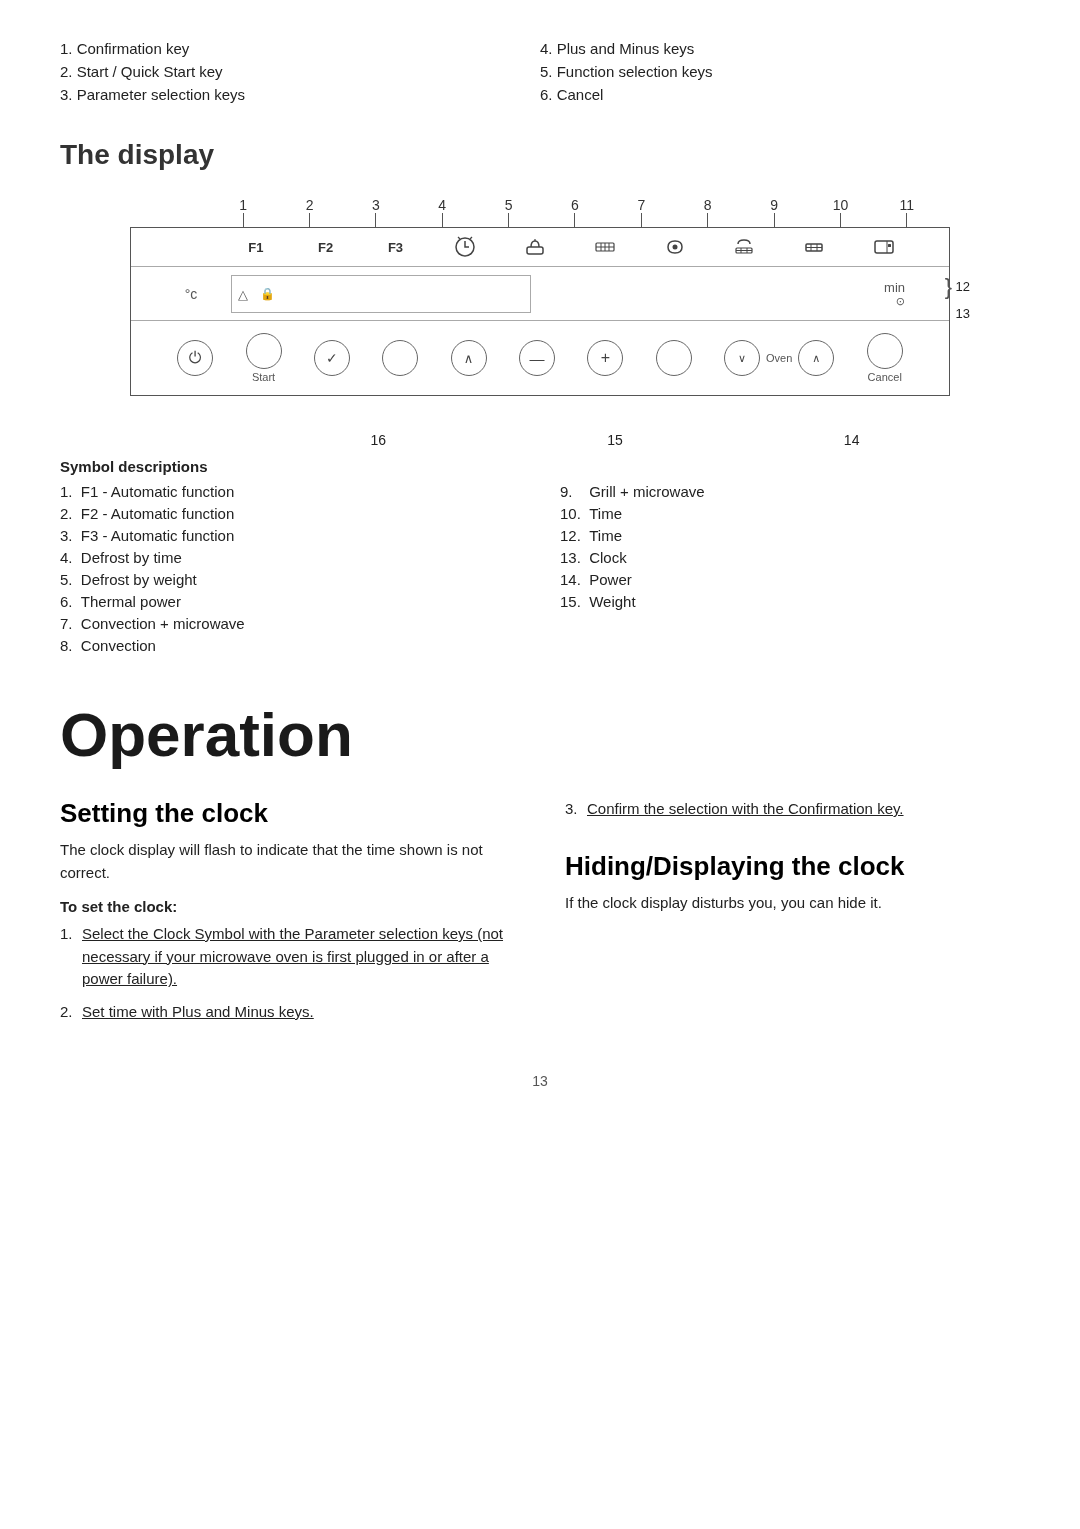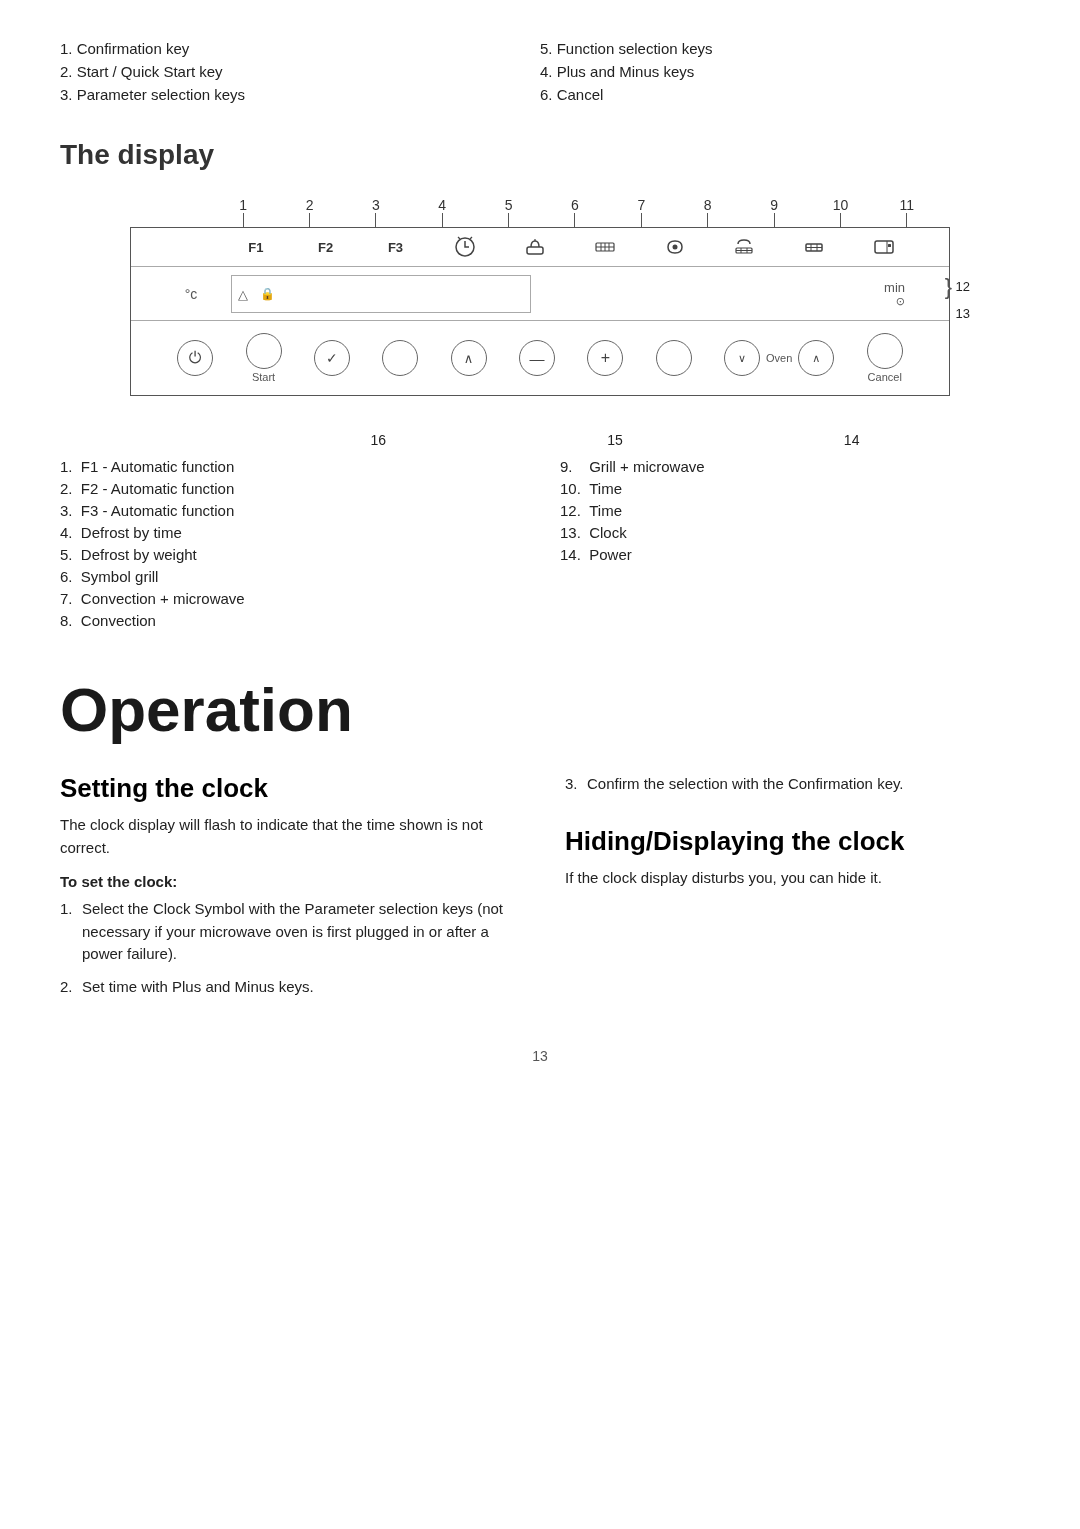--- a/index.html
+++ b/index.html
@@ -235,20 +235,21 @@
 
     .sub-subtitle {
       font-weight: bold;
       font-size: 15px;
       margin-bottom: 8px;
     }
 
     .steps-list {
       list-style: none;
       padding: 0;
+      text-decoration: underline;
     }
     .steps-list li {
       font-size: 15px;
       line-height: 1.5;
       margin-bottom: 10px;
       padding-left: 22px;
       position: relative;
     }
     .steps-list li::before {
       content: attr(data-step) ".";
@@ -269,22 +270,22 @@
 <div class="top-lists">
   <div class="top-list-col">
     <ol>
       <li data-num="1">Confirmation key</li>
       <li data-num="2">Start / Quick Start key</li>
       <li data-num="3">Parameter selection keys</li>
     </ol>
   </div>
   <div class="top-list-col">
     <ol>
+      <li data-num="4">Plus and Minus keys</li>
       <li data-num="5">Function selection keys</li>
-      <li data-num="4">Plus and Minus keys</li>
       <li data-num="6">Cancel</li>
     </ol>
   </div>
 </div>
 
 <div class="section-title">The display</div>
 
 <div class="diagram-wrapper">
 
   <div class="num-labels">
@@ -462,40 +463,42 @@
 
 </div>
 
 <div class="diagram-bottom-nums">
   <span>16</span>
   <span>15</span>
   <span>14</span>
 </div>
 
 <div class="symbol-section">
+  <div class="symbol-title">Symbol descriptions</div>
   <div class="symbol-cols">
     <div class="symbol-col">
       <ol>
         <li><span>1</span>.&nbsp;&nbsp;<span>F1 - Automatic function</span></li>
         <li><span>2</span>.&nbsp;&nbsp;<span>F2 - Automatic function</span></li>
         <li><span>3</span>.&nbsp;&nbsp;<span>F3 - Automatic function</span></li>
         <li><span>4</span>.&nbsp;&nbsp;<span>Defrost by time</span></li>
         <li><span>5</span>.&nbsp;&nbsp;<span>Defrost by weight</span></li>
-        <li><span>6</span>.&nbsp;&nbsp;<span>Symbol grill</span></li>
+        <li><span>6</span>.&nbsp;&nbsp;<span>Thermal power</span></li>
         <li><span>7</span>.&nbsp;&nbsp;<span>Convection + microwave</span></li>
         <li><span>8</span>.&nbsp;&nbsp;<span>Convection</span></li>
       </ol>
     </div>
     <div class="symbol-col">
       <ol>
         <li><span>9</span>.&nbsp;&nbsp;&nbsp;&nbsp;<span>Grill + microwave</span></li>
         <li><span>10</span>.&nbsp;&nbsp;<span>Time</span></li>
         <li><span>12</span>.&nbsp;&nbsp;<span>Time</span></li>
         <li><span>13</span>.&nbsp;&nbsp;<span>Clock</span></li>
         <li><span>14</span>.&nbsp;&nbsp;<span>Power</span></li>
+        <li><span>15</span>.&nbsp;&nbsp;<span>Weight</span></li>
       </ol>
     </div>
   </div>
 </div>
 
 <div class="operation-title">Operation</div>
 
 <div class="content-cols">
 
   <div class="content-col">

